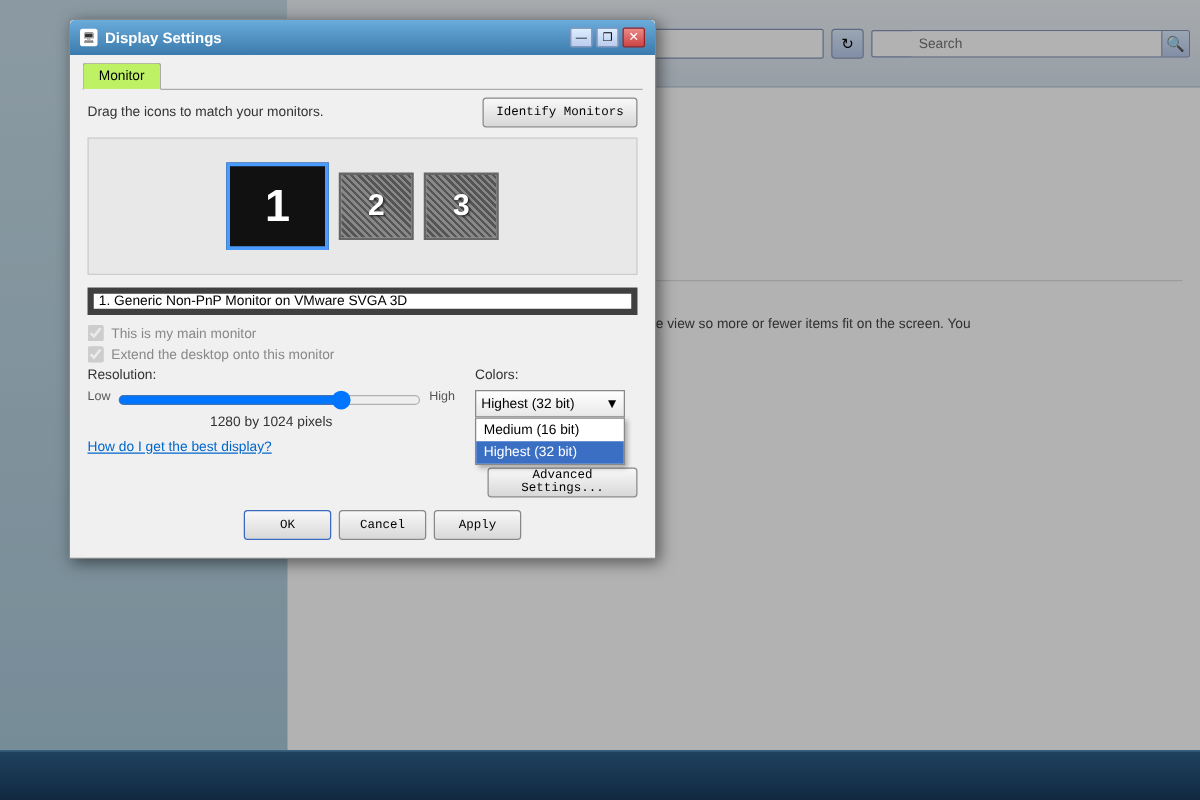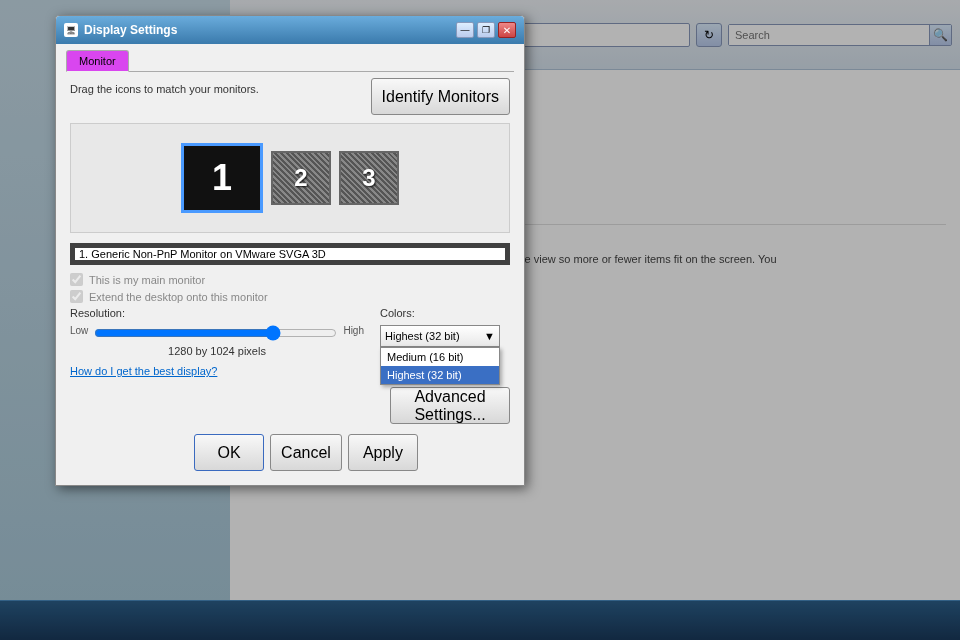--- a/index.html
+++ b/index.html
@@ -89,20 +89,21 @@
       border-radius: 2px;
     }
 
     .search-container {
       display: flex;
       align-items: center;
       border: 1px solid #8899bb;
       background: white;
       height: 22px;
       border-radius: 2px;
+      padding-left: 31px;
     }
 
     .search-input {
       width: 200px;
       height: 20px;
       border: none;
       outline: none;
       padding: 0 6px;
       font-size: 11px;
       color: #999;
@@ -202,21 +203,21 @@
       background: #d8d8d8;
       border: 1px solid #aaa;
       border-bottom: none;
       border-radius: 3px 3px 0 0;
       font-size: 11px;
       cursor: pointer;
       margin-right: 2px;
     }
 
     .dialog-tab.active {
-      background: #d946ef;
+      background: #bef264;
       border-bottom: 1px solid #f0f0f0;
       margin-bottom: -1px;
       z-index: 1;
     }
 
     .instruction-text {
       font-size: 11px;
       color: #333;
       margin-bottom: 10px;
     }
@@ -403,27 +404,28 @@
 
     .dialog-buttons {
       display: flex;
       justify-content: center;
       gap: 6px;
       margin-top: 10px;
     }
 
     .win-btn {
       min-width: 70px;
-      height: 37px;
+      height: 24px;
       background: linear-gradient(180deg, #f8f8f8 0%, #d8d8d8 100%);
       border: 1px solid #888;
       border-radius: 3px;
-      font-size: 16px;
+      font-size: 10px;
       cursor: pointer;
       padding: 0 10px;
+      font-family: Liberation Mono, monospace;
     }
 
     .win-btn.default {
       border-color: #3a6abf;
       margin-left: 32px;
     }
 
     
     .cf::after { content: ''; display: block; clear: both; }
 

